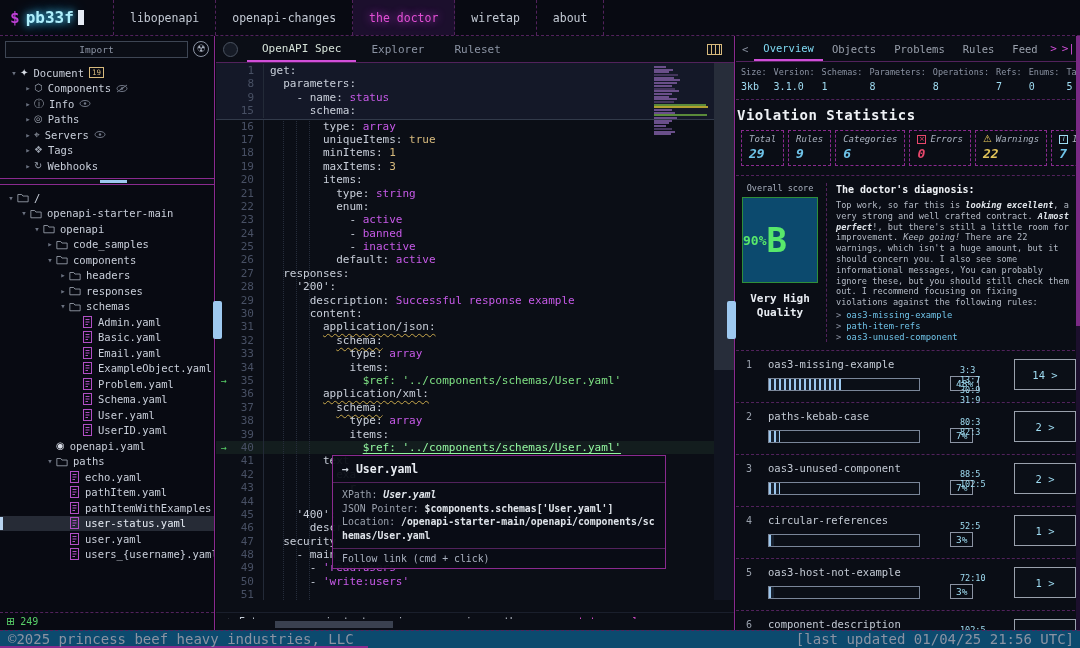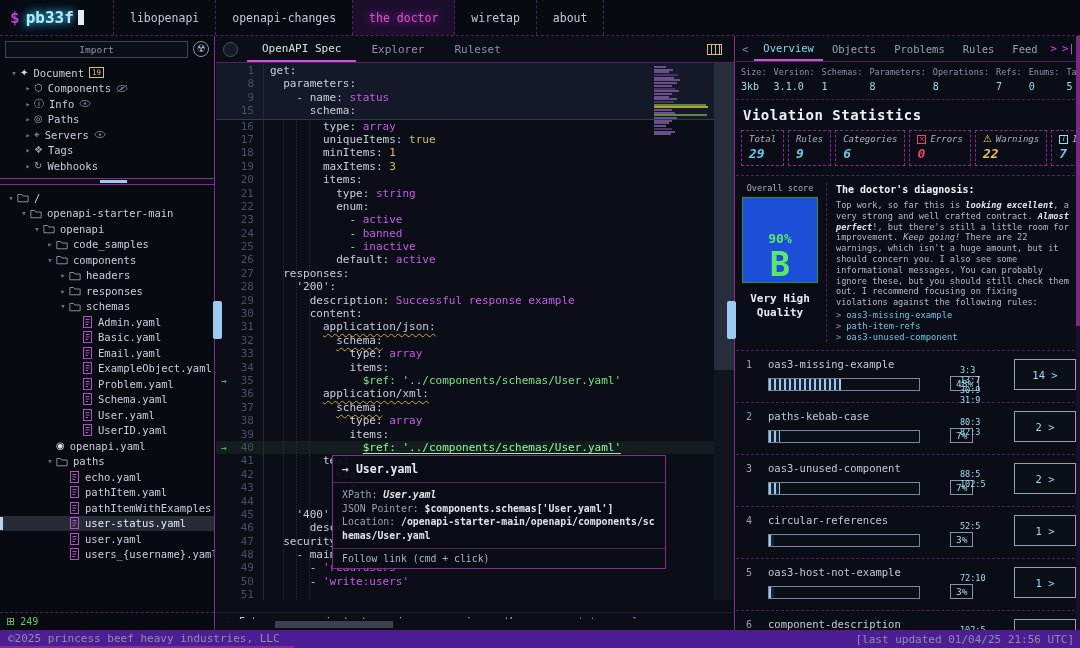--- a/index.html
+++ b/index.html
@@ -85,33 +85,33 @@
   .rpanel { position:absolute; left:736px; top:36px; right:0; bottom:18px; background:#0a0d15; overflow:hidden; }
   .rp-tabs { height:26px; display:flex; align-items:center; border-bottom:1px solid #52225c; font-size:10.5px; white-space:nowrap; overflow:hidden; position:relative; padding-right:34px; }
   .rp-arrow { color:#8b93a3; padding:0 6px; flex-shrink:0; }
   .rp-tab { padding:0 9px; color:#9aa1ad; height:100%; display:flex; align-items:center; flex-shrink:0; }
   .rp-tab.active { color:#7fd9f2; border-bottom:2px solid #d14fd9; }
   .rp-arrows-r { position:absolute; right:2px; top:0; bottom:0; display:flex; align-items:center; gap:5px; color:#d14fd9; background:#0a0d15; padding:0 3px; font-size:11px; }
   .rp-stats { display:flex; gap:7px; padding:5px 5px 7px; border-bottom:1px dashed #52225c; overflow:hidden; }
   .stat { flex-shrink:0; }
   .stat .sl { font-size:8.5px; color:#8b93a3; }
   .stat .sv { font-size:10px; color:#9fdcf2; margin-top:4px; }
-  .rp-h2 { font-size:14px; font-weight:bold; color:#eef1f5; padding:7px 7px 5px; letter-spacing:0.5px; }
+  .rp-h2 { font-size:14px; font-weight:bold; color:#eef1f5; padding:7px 1px 5px; letter-spacing:0.5px; }
   .vio-row { display:flex; gap:4px; padding:2px 5px 9px; border-bottom:1px dashed #52225c; overflow:hidden; }
   .vio-box { border:1px dashed #8a2a8f; padding:3px 7px 4px; flex-shrink:0;font-style:italic; }
   .vio-box .vl { font-size:9px; color:#aab2c0; display:flex; align-items:center; gap:4px; white-space:nowrap; }
   .vio-box .vv { font-size:13px; font-weight:bold; margin-top:2px; }
   .c-cyan { color:#6fc3e8; } .c-red { color:#e8476b; } .c-yellow { color:#e3c55a; }
   .mini-sq { width:9px; height:9px; border:1px solid currentColor; font-size:7px; display:inline-flex; align-items:center; justify-content:center; }
   .warn-g { font-size:10px; }
 
   .score-row { display:flex; padding:7px 6px 8px; gap:8px; border-bottom:1px dashed #52225c; }
   .score-col { width:76px; text-align:center; flex-shrink:0; }
   .score-label { font-size:8.5px; color:#aab2c0; margin-bottom:4px; }
-  .score-box { border:1px solid #2f8f3a; height:86px; display:flex; flex-direction:column; align-items:center; justify-content:flex-end; background:#1d4ed8; }
+  .score-box { border:1px solid #2f8f3a; height:86px; display:flex; flex-direction:row; align-items:center; justify-content:flex-start; background:#0c4a6e; }
   .score-pct { color:#58e86b; font-size:13px; font-weight:bold; }
   .score-grade { color:#58e86b; font-size:34px; font-weight:bold; line-height:36px; }
   .score-quality { color:#e8ecf2; font-weight:bold; font-size:11px; margin-top:9px; line-height:14px; }
   .diag { flex:1; border-left:1px dashed #52225c; padding:1px 3px 0 9px; overflow:hidden; }
   .diag-title { font-size:10px; font-weight:bold; color:#eef1f5; margin-bottom:5px; }
   .diag-body { font-size:8.6px; color:#b4bbc6; line-height:10.8px; }
   .diag-body .b { font-weight:bold; color:#dfe4ea;font-style:italic; }
   .diag-body .i { font-style:italic; }
   .diag-links { margin-top:2px; }
   .diag-link { font-size:8.8px; line-height:10.8px; color:#6fc3e8; }
@@ -122,21 +122,21 @@
   .r-name { position:absolute; left:32px; top:7px; color:#c3cad4; font-size:10.5px; }
   .r-bar { position:absolute; left:32px; top:27px; width:152px; height:13px; border:1px solid #7a8699; background:#0b0f17; }
   .r-fill { height:100%; background:repeating-linear-gradient(90deg,#9cc7ee 0 2px,#17212f 2px 5px); }
   .r-pct { position:absolute; left:192px; top:25px; border:1px solid #8b93a3; color:#9fdcf2; font-size:9.5px; padding:1px 5px;margin-left:22px; }
   .r-loc { position:absolute; left:224px; top:14px; font-size:8.5px; line-height:10px; color:#9fdcf2; }
   .r-btn { position:absolute; left:278px; top:8px; width:62px; height:31px; border:1px solid #9aa1ad; color:#9fdcf2; font-size:10.5px; display:flex; align-items:center; justify-content:center; background:#0b0f17; }
   .rp-scroll { position:absolute; right:0; top:0; bottom:0; width:4px; background:#1c0f2d; }
   .rp-scroll .t { position:absolute; top:0; width:4px; height:290px; background:#7a2a85; }
 
   
-  .statusbar { position:absolute; left:0; right:0; bottom:0; height:18px; background:#4c1d95; border-top:1px dashed #52225c; display:flex; align-items:center; font-size:11px; color:#8b93a3; }
+  .statusbar { position:absolute; left:0; right:0; bottom:0; height:18px; background:#0c4a6e; border-top:1px dashed #52225c; display:flex; font-size:14px; color:#8b93a3; }
   .sb-left { padding-left:8px; border-bottom:2px solid #8a2a8f; height:100%; display:flex; align-items:center; padding-right:14px; }
   .sb-right { margin-left:auto; padding-right:6px; }
 
   
   .side-thumb { position:absolute; width:9px; height:38px; background:#9ec9f0; border-radius:2px; z-index:8; }
 </style>
 </head>
 <body>
 
 <div class="app">

